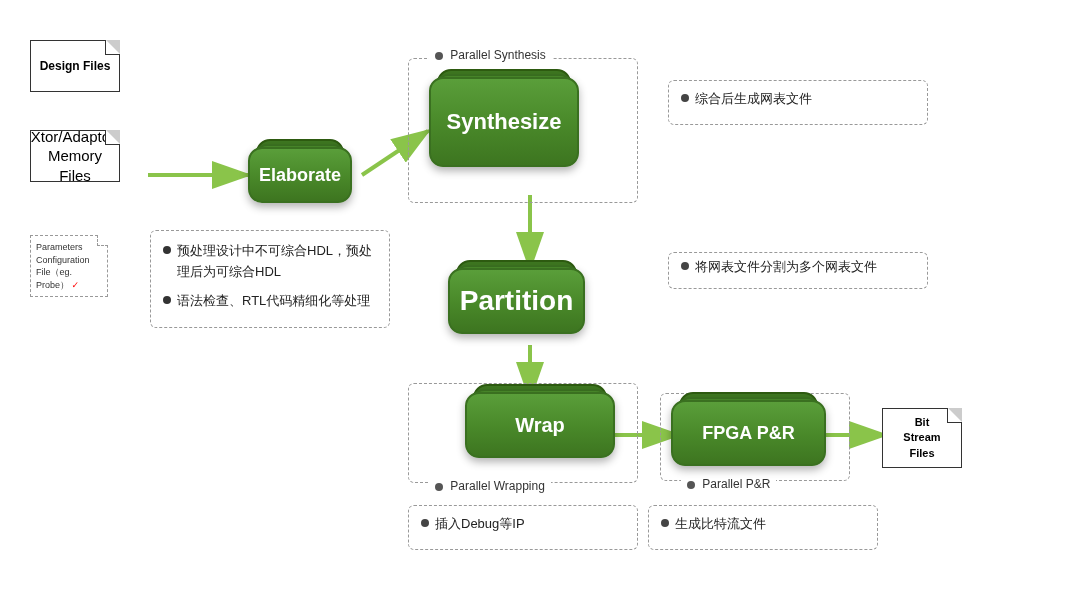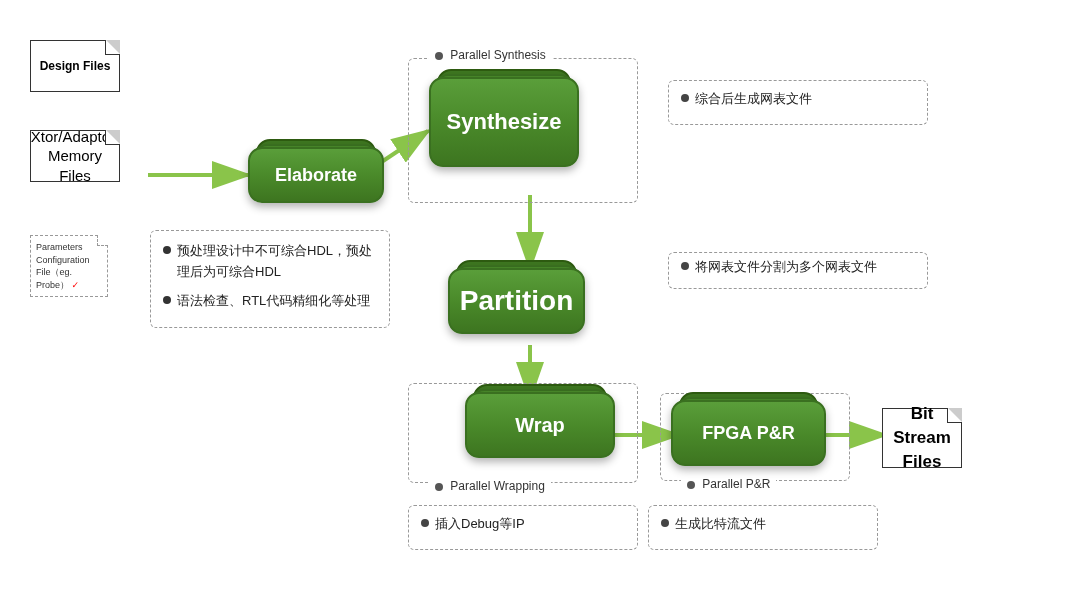--- a/index.html
+++ b/index.html
@@ -197,21 +197,21 @@
   </div>
 
   <div style="position:absolute; left:30px; top:235px;">
     <div class="params-box">
       <span style="font-size:9px; line-height:1.4;">Parameters<br>Configuration<br>File（eg.<br>Probe）</span>
       <span style="color:red; font-size:9px;">✓</span>
     </div>
   </div>
 
   <div style="position:absolute; left:248px; top:147px; width:114px; height:56px; z-index:10;">
-    <div class="process-btn" style="width:136px; height:56px;">
+    <div class="process-btn" style="width:104px; height:56px;">
       <span>Elaborate</span>
     </div>
   </div>
 
   <div class="dashed-box" style="left:408px; top:58px; width:230px; height:145px;">
     <span style="position:absolute; top:-11px; left:20px; background:#fff; padding:0 6px; font-size:12px;">
       <span class="dot"></span>
       <span>Parallel Synthesis</span>
     </span>
 
@@ -249,21 +249,21 @@
 
     <div style="position:absolute; left:10px; top:6px; width:155px; height:66px; z-index:10;">
       <div class="process-btn" style="width:155px; height:66px; font-size:18px;">
         <span>FPGA P&amp;R</span>
       </div>
     </div>
   </div>
 
   <div style="position:absolute; left:882px; top:408px;">
     <div class="file-box" style="width:80px; height:60px; display:flex; align-items:center; justify-content:center;">
-      <span style="font-size:17px; font-weight:bold; text-align:center; line-height:1.4;">Bit<br>Stream<br>Files</span>
+      <span style="font-size:11px; font-weight:bold; text-align:center; line-height:1.4;">Bit<br>Stream<br>Files</span>
     </div>
   </div>
 
   <div class="dashed-box" style="left:668px; top:80px; width:260px; padding:8px 12px;">
     <div class="bullet-item">
       <span class="bullet-dot" style="background:#444;"></span>
       <span class="bullet-text">综合后生成网表文件</span>
     </div>
   </div>
 

